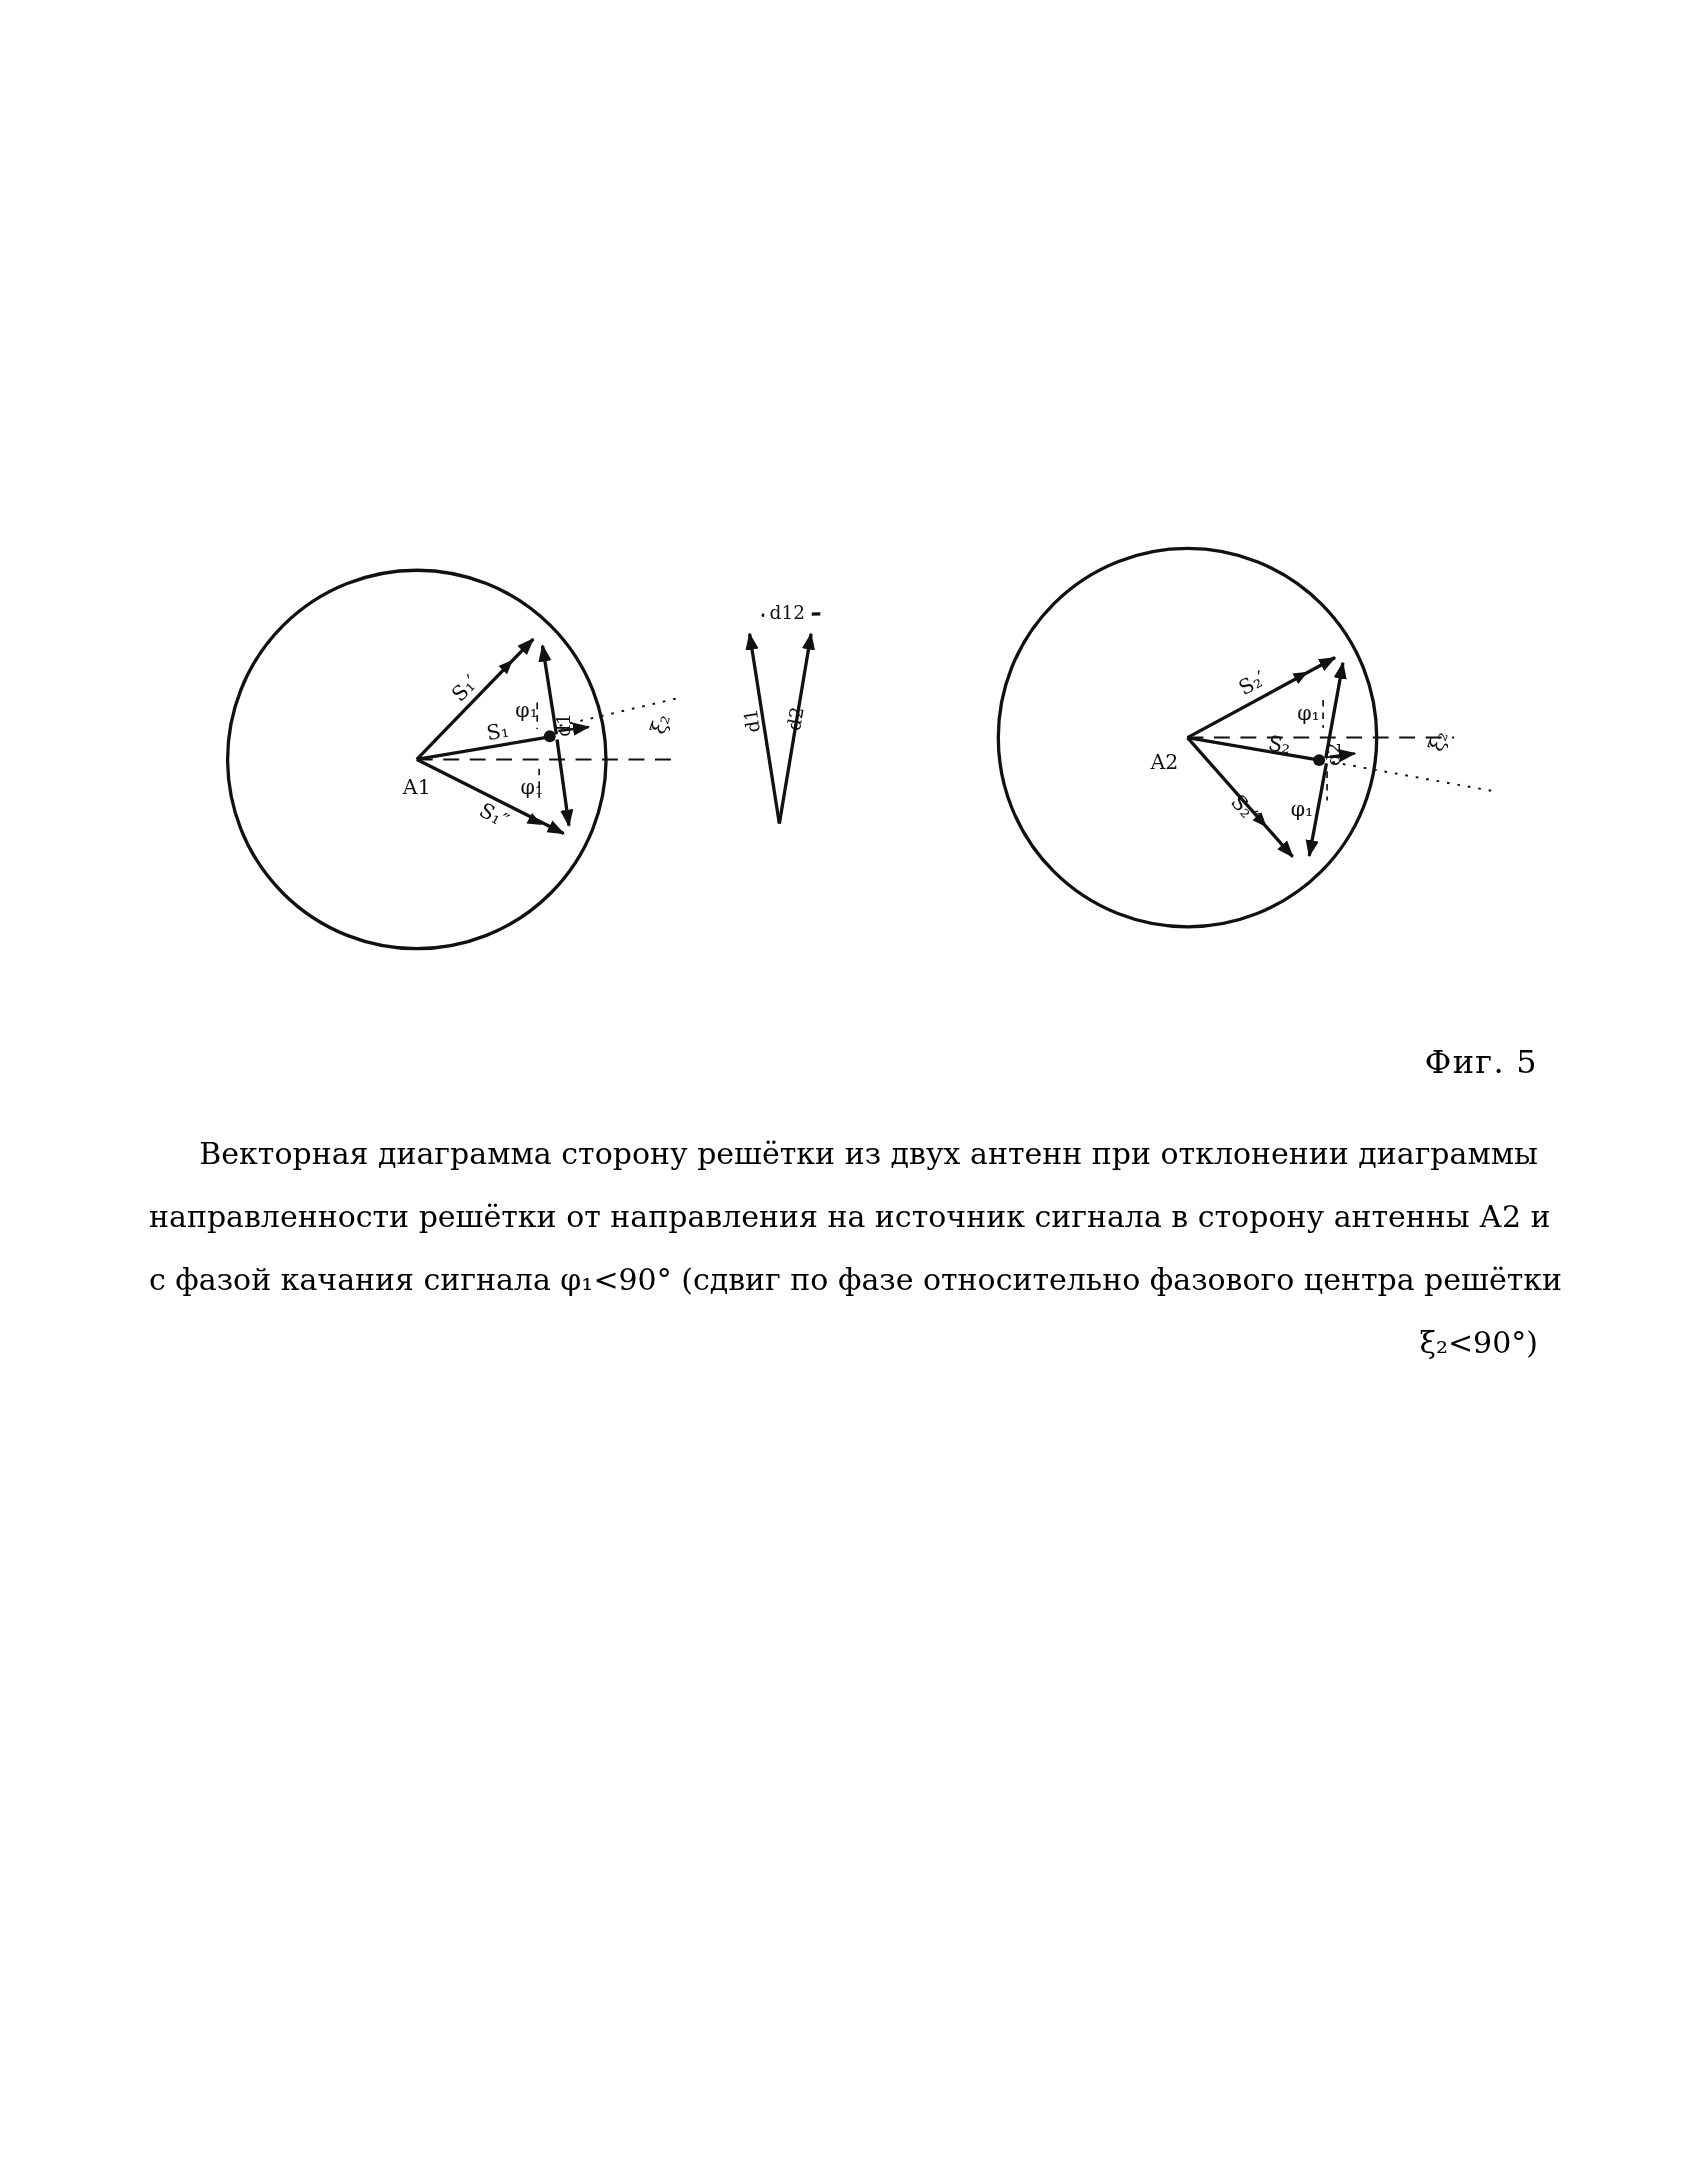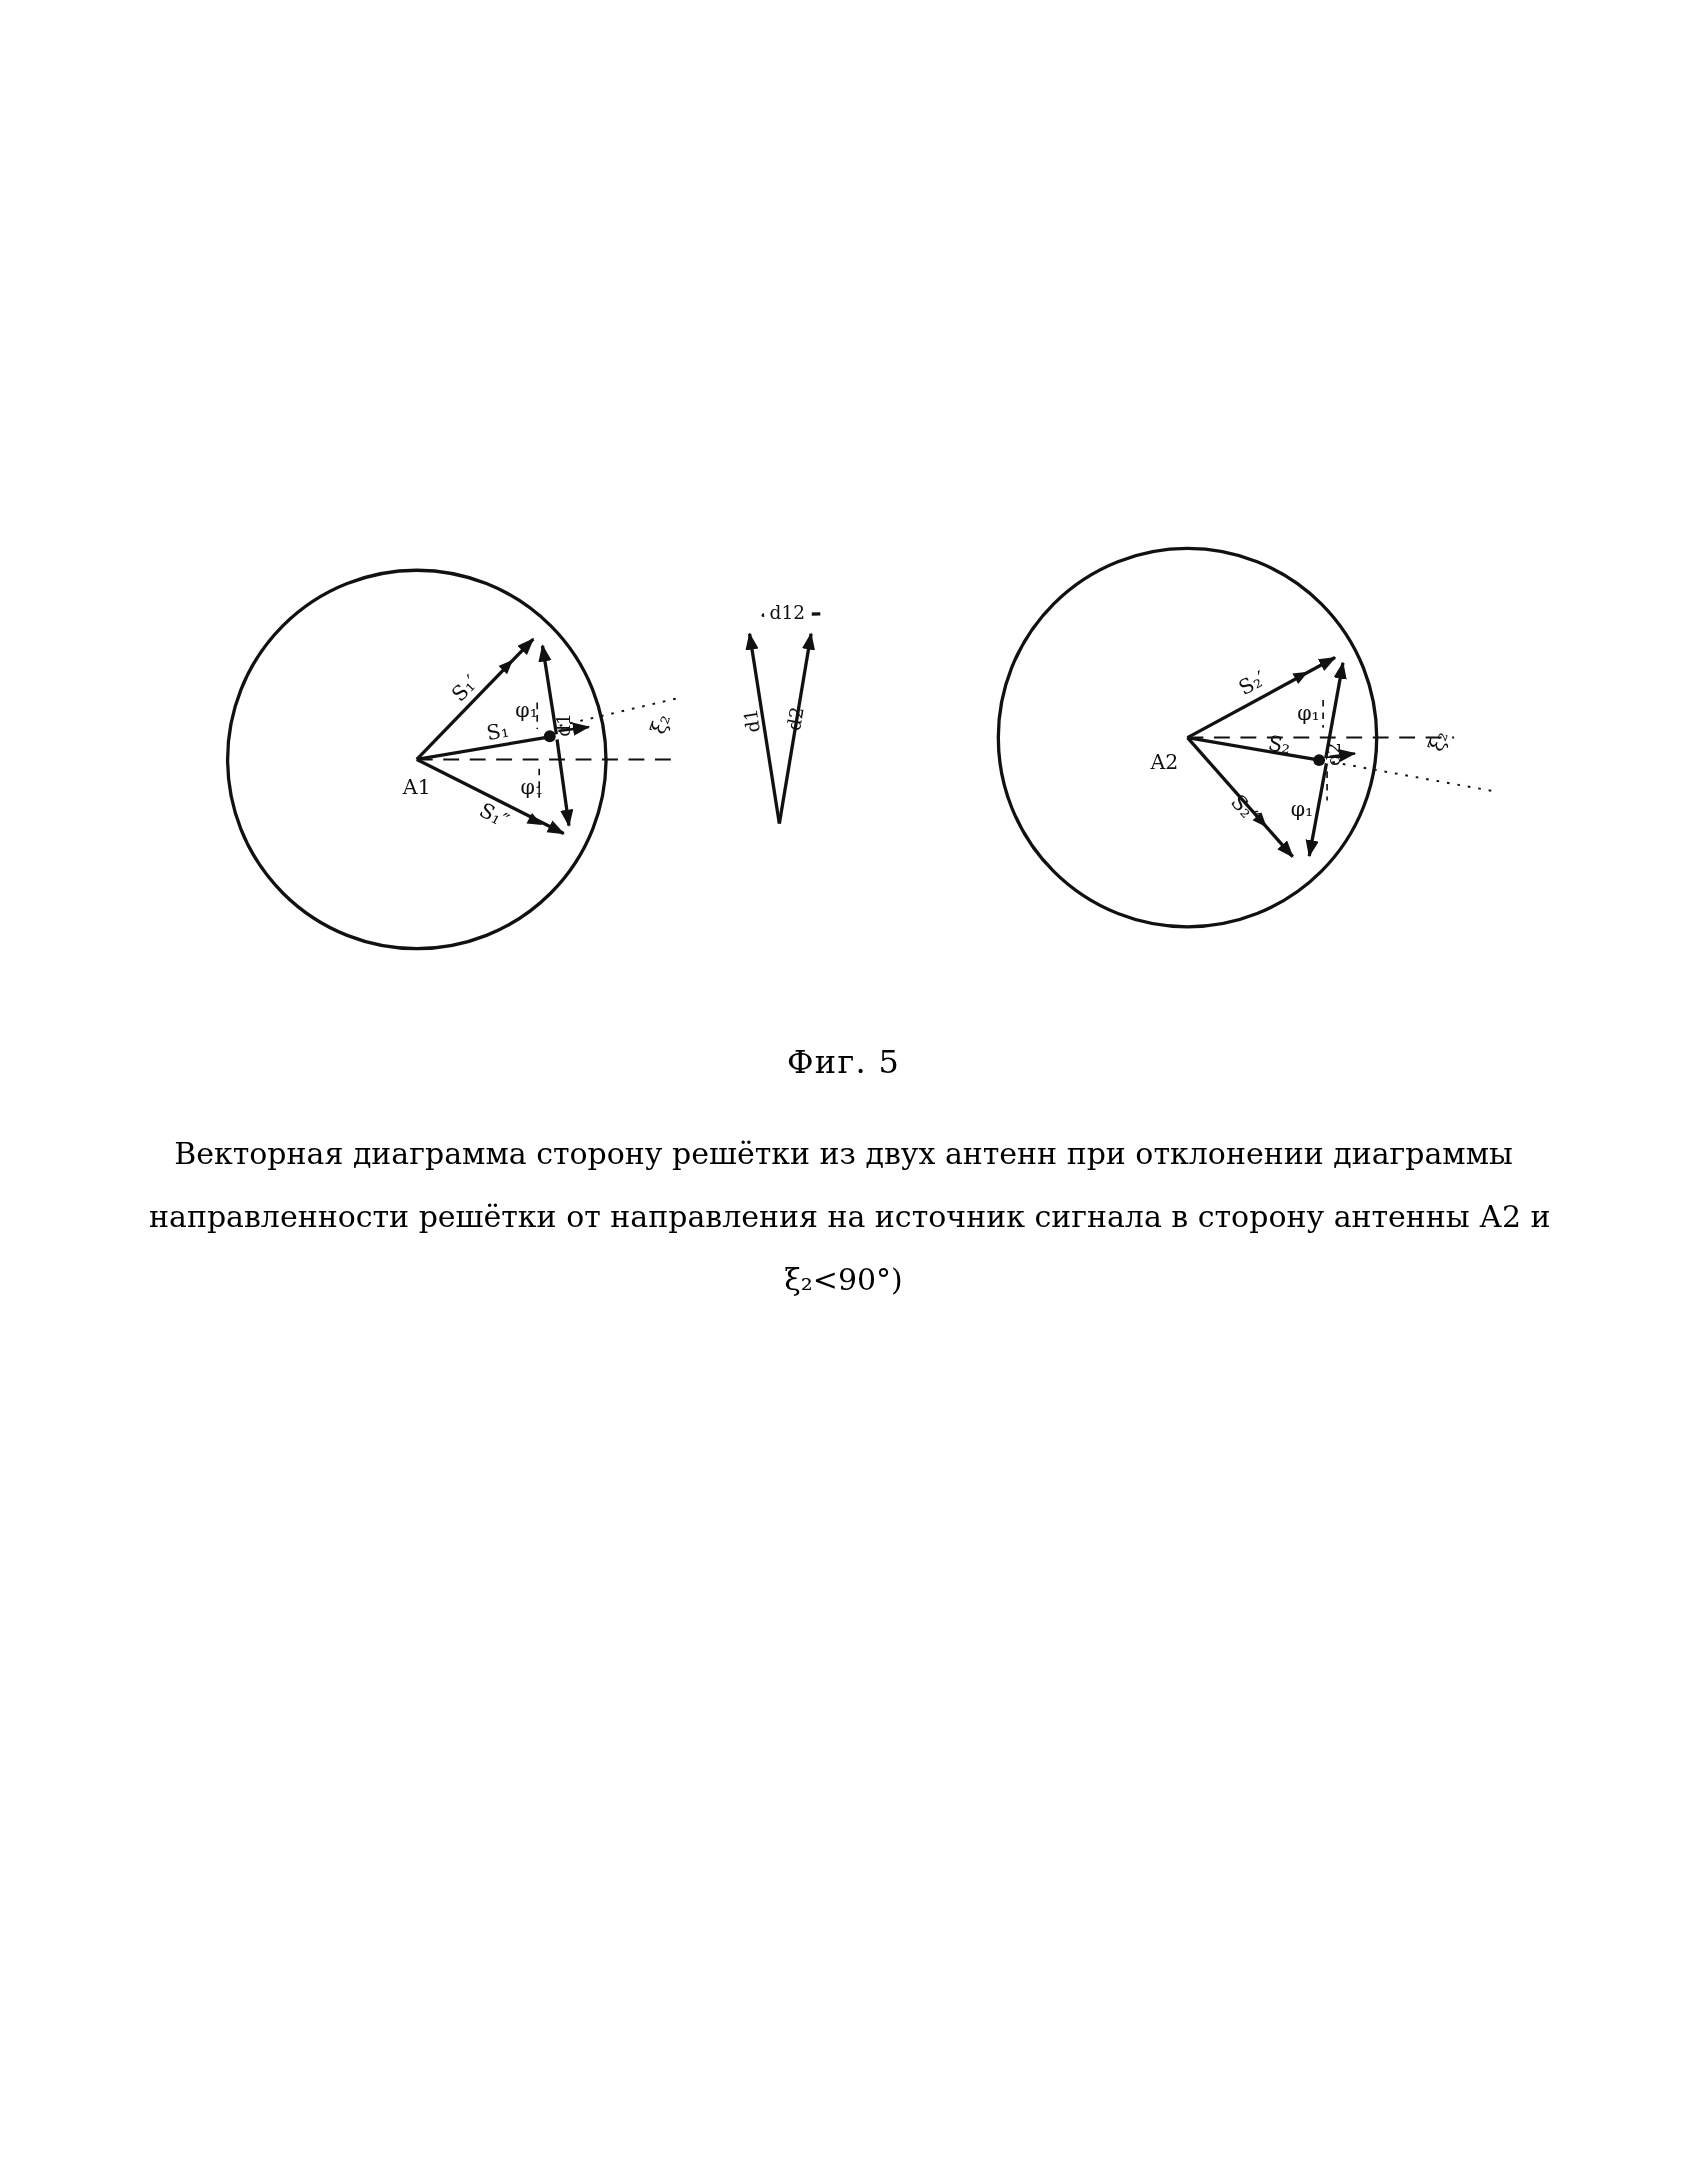--- a/index.html
+++ b/index.html
@@ -20,21 +20,21 @@
     font-family: "DejaVu Serif", "Liberation Serif", serif;
     fill: #111;
   }
   .lbl  { font-size: 31px; }
   .lbl-sm { font-size: 28px; }
   .caption {
     position: absolute;
     left: 149px;
     top: 1043px;
     width: 1389px;
-    text-align: center;
+    text-align: right;
     font-size: 30px;
     color: #000;
   }
   .fig-num {
     font-size: 32px;
     margin-bottom: 41px;
     letter-spacing: 1.3px;
   }
   .cap-line { line-height: 63px; white-space: nowrap; }
 </style>
@@ -126,17 +126,18 @@
       <text class="lbl" text-anchor="middle" stroke="none" transform="translate(1874,1230) rotate(48)">S₂″</text>
       <text class="lbl" text-anchor="middle" stroke="none" x="1968" y="1234">φ₁</text>
       <text class="lbl" text-anchor="middle" stroke="none" transform="translate(2184,1124) rotate(-70)">ξ₂</text>
     </g>
   </svg>
 
   <div class="caption">
     <div class="fig-num">Фиг. 5</div>
     <div class="cap-line">Векторная диаграмма сторону решётки из двух антенн при отклонении диаграммы</div>
     <div class="cap-line">направленности решётки от направления на источник сигнала в сторону антенны А2 и</div>
+    <div class="cap-line">с фазой качания сигнала φ₁&lt;90° (сдвиг по фазе относительно фазового центра решётки</div>
     <div class="cap-line">ξ₂&lt;90°)</div>
   </div>
 
 </div>
 
 
 </body></html>

